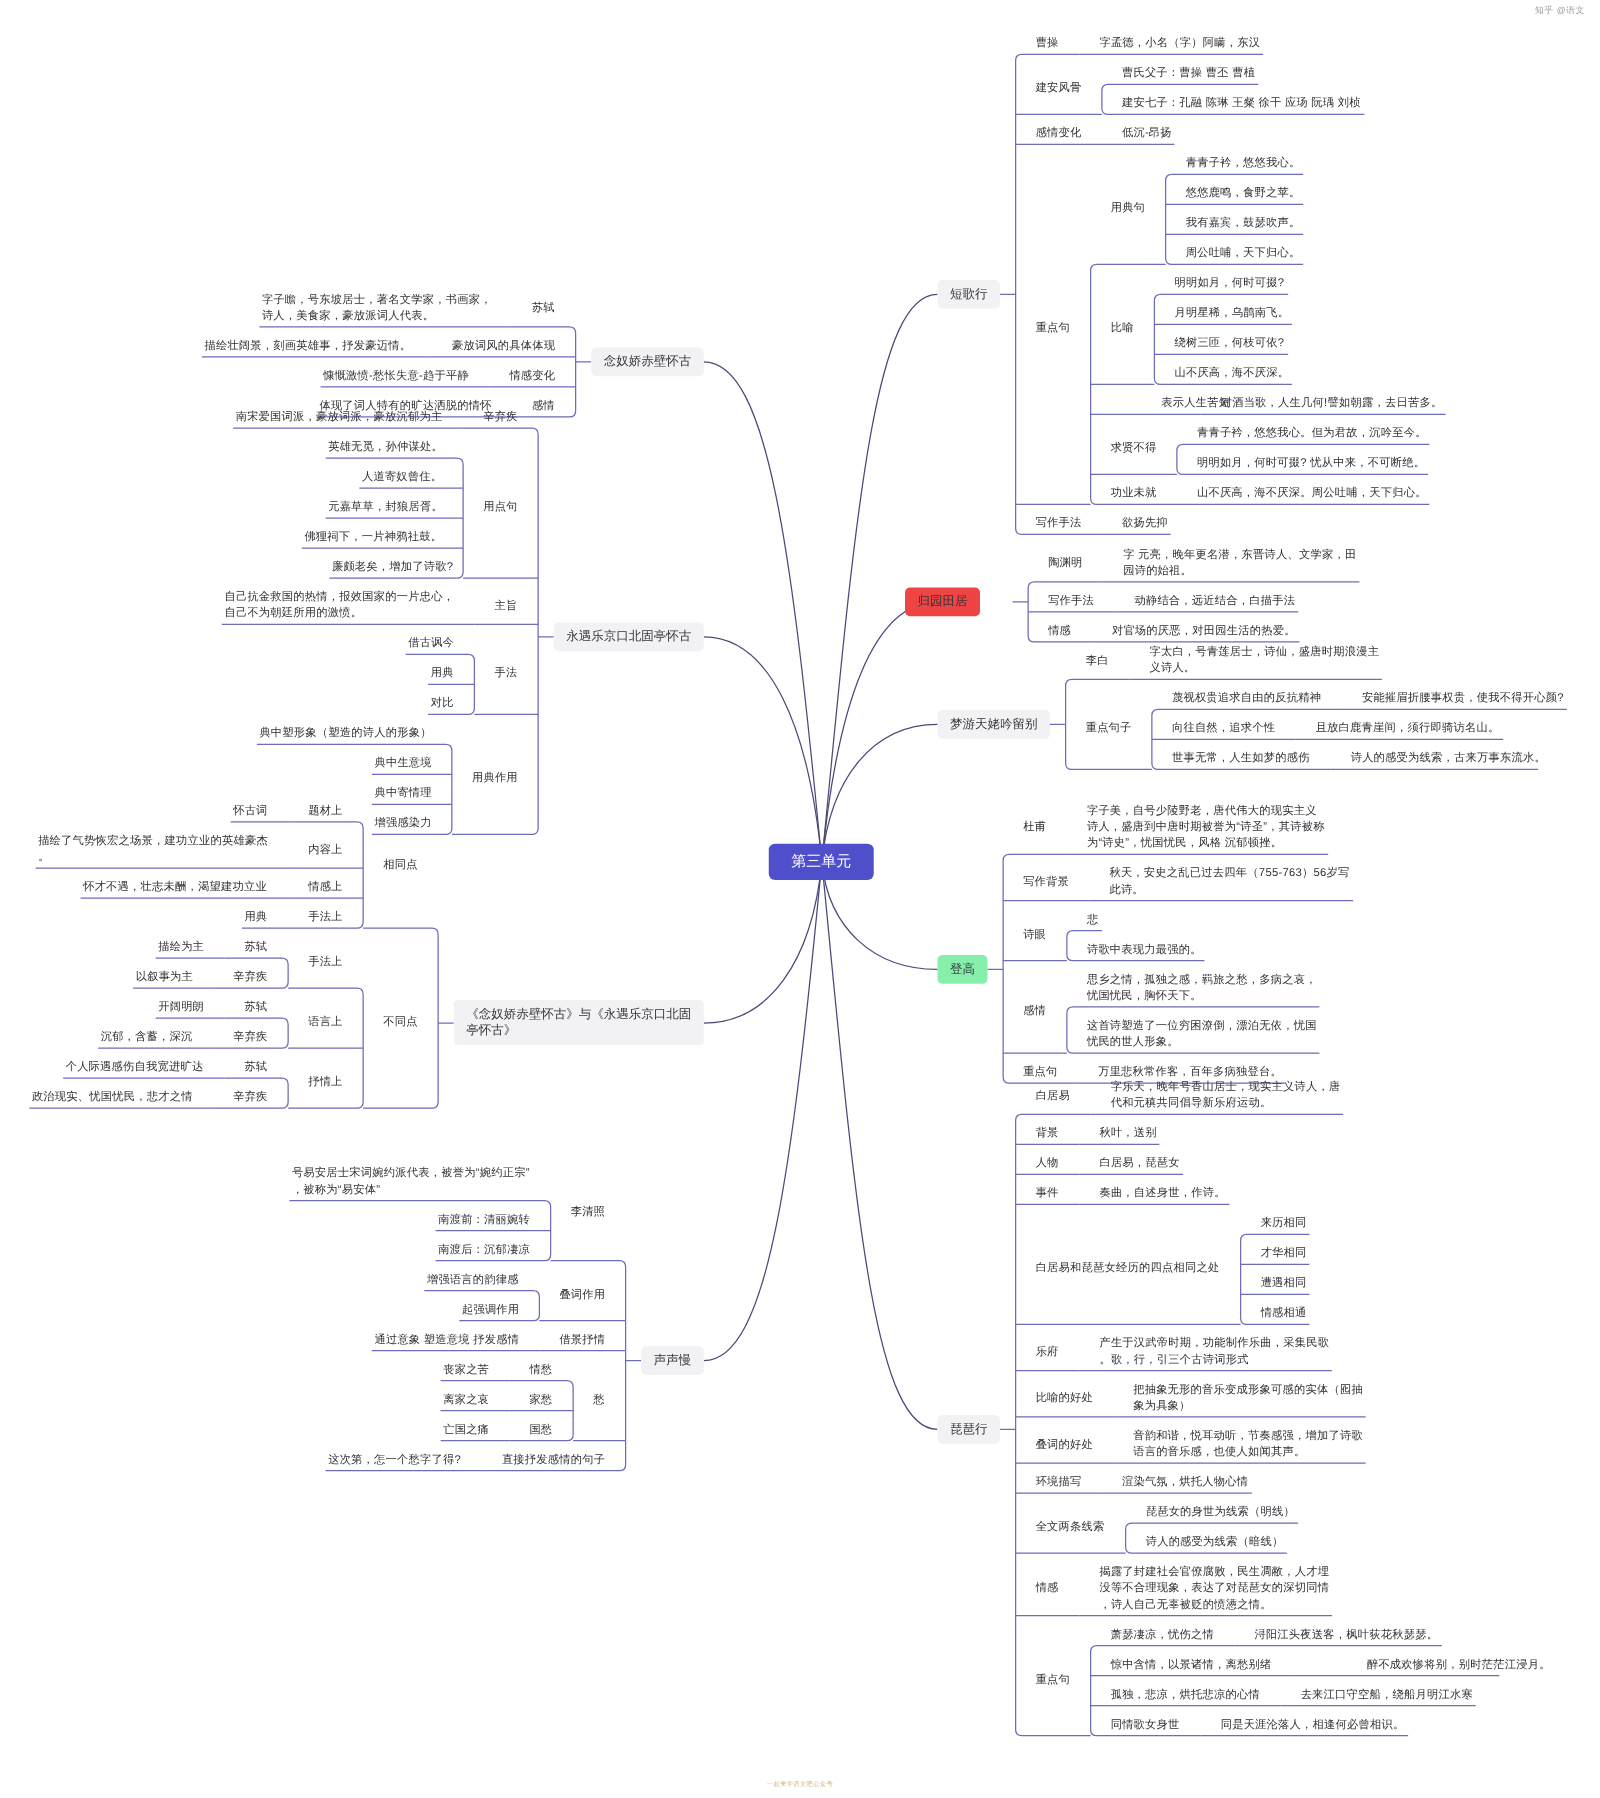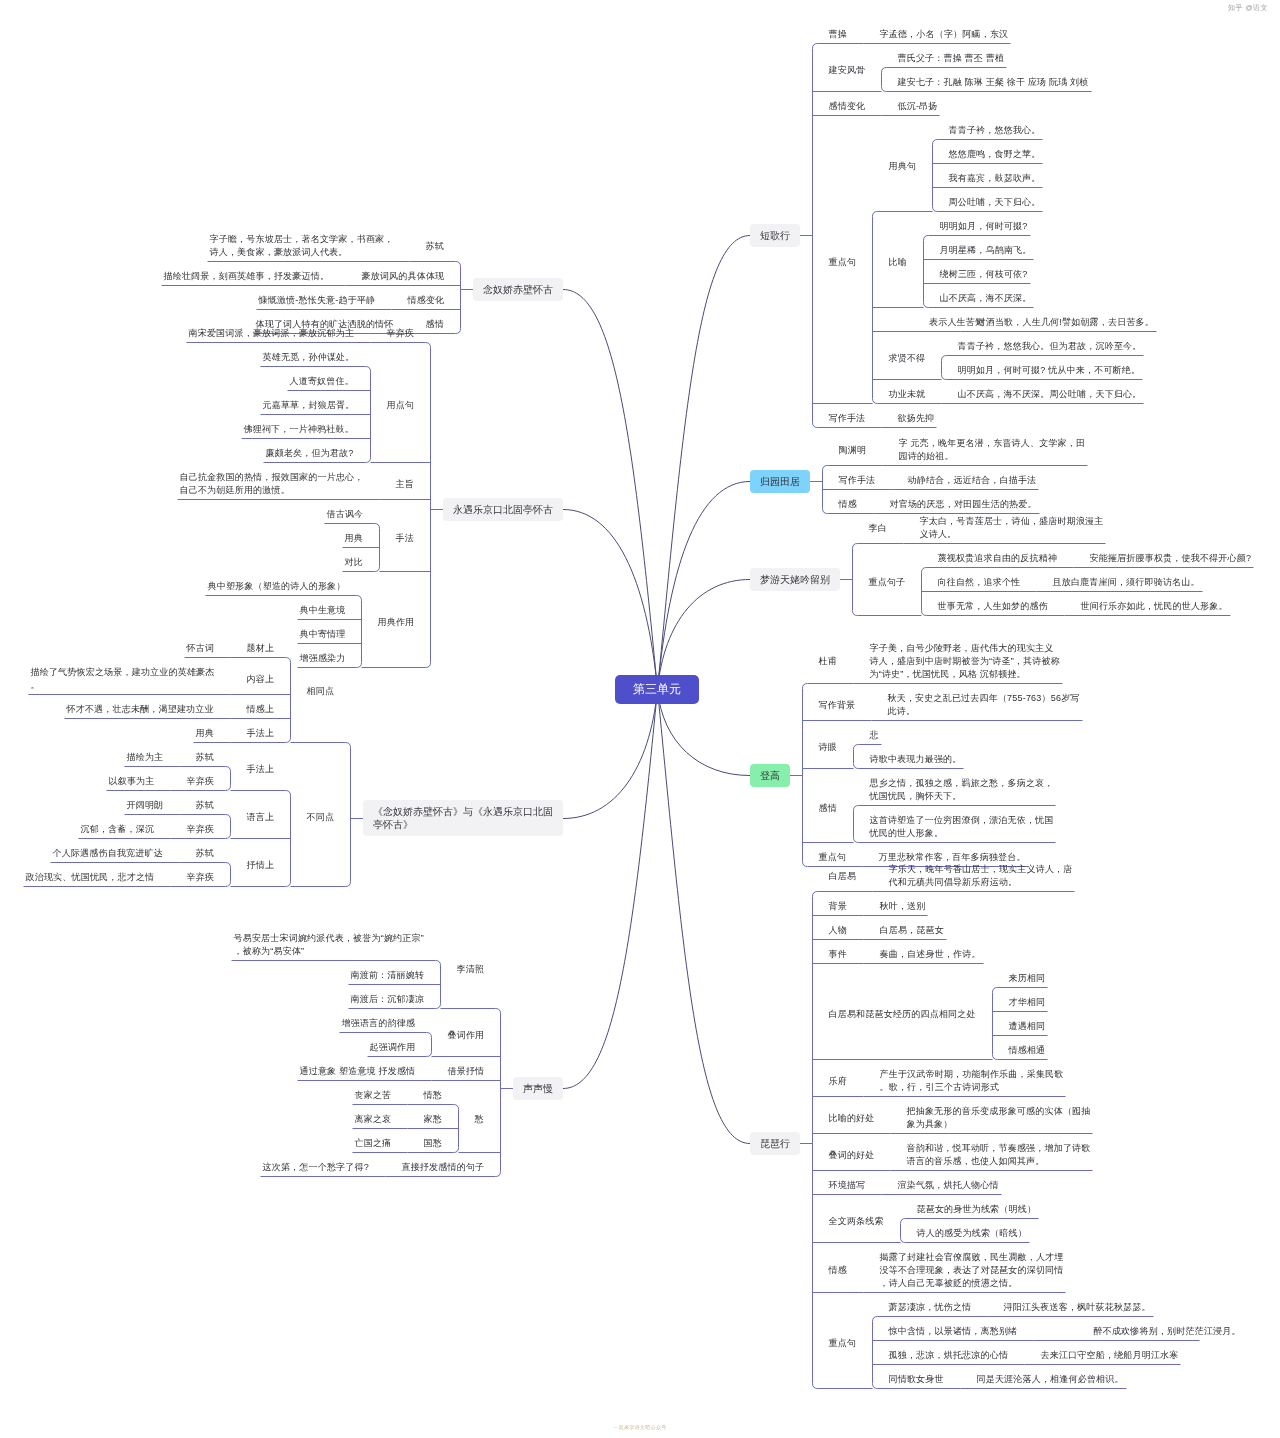--- a/index.html
+++ b/index.html
@@ -193,39 +193,39 @@
       <div class="nd" style="left: 939.5px; top: 292px; text-align: left;">山不厌高，海不厌深。</div>
       <div class="nd" style="left: 929px; top: 316px; text-align: left;">表示人生苦短</div>
       <div class="nd" style="left: 976.5px; top: 316px; text-align: center;">对酒当歌，人生几何!譬如朝露，去日苦多。</div>
       <div class="nd" style="left: 888.5px; top: 352px; text-align: left;">求贤不得</div>
       <div class="nd" style="left: 957.5px; top: 340px; text-align: left;">青青子衿，悠悠我心。但为君故，沉吟至今。</div>
       <div class="nd" style="left: 957.5px; top: 364px; text-align: left;">明明如月，何时可掇? 忧从中来，不可断绝。</div>
       <div class="nd" style="left: 888.5px; top: 388px; text-align: left;">功业未就</div>
       <div class="nd" style="left: 957.5px; top: 388px; text-align: left;">山不厌高，海不厌深。周公吐哺，天下归心。</div>
       <div class="nd" style="left: 828.5px; top: 412px; text-align: left;">写作手法</div>
       <div class="nd" style="left: 897.5px; top: 412px; text-align: left;">欲扬先抑</div>
-      <div class="br-node" style="background: #7dd3fc; top: 470px; left: 750px;">归园田居</div>
+      <div class="br-node" style="background: #ef4444; top: 470px; left: 724px;">归园田居</div>
       <div class="nd" style="left: 838.5px; top: 444px; text-align: left;">陶渊明</div>
       <div class="nd" style="left: 898.5px; top: 437px; text-align: left;">字 元亮，晚年更名潜，东晋诗人、文学家，田
 园诗的始祖。</div>
       <div class="nd" style="left: 838.5px; top: 474px; text-align: left;">写作手法</div>
       <div class="nd" style="left: 907.5px; top: 474px; text-align: left;">动静结合，远近结合，白描手法</div>
       <div class="nd" style="left: 838.5px; top: 498px; text-align: left;">情感</div>
       <div class="nd" style="left: 889.5px; top: 498px; text-align: left;">对官场的厌恶，对田园生活的热爱。</div>
       <div class="br-node" style="background: rgb(242, 242, 244); top: 568px; left: 750px;">梦游天姥吟留别</div>
       <div class="nd" style="left: 868.5px; top: 522px; text-align: left;">李白</div>
       <div class="nd" style="left: 919.5px; top: 515px; text-align: left;">字太白，号青莲居士，诗仙，盛唐时期浪漫主
 义诗人。</div>
       <div class="nd" style="left: 868.5px; top: 576px; text-align: left;">重点句子</div>
       <div class="nd" style="left: 937.5px; top: 552px; text-align: left;">蔑视权贵追求自由的反抗精神</div>
       <div class="nd" style="left: 1089.5px; top: 552px; text-align: left;">安能摧眉折腰事权贵，使我不得开心颜?</div>
       <div class="nd" style="left: 937.5px; top: 576px; text-align: left;">向往自然，追求个性</div>
       <div class="nd" style="left: 1052.5px; top: 576px; text-align: left;">且放白鹿青崖间，须行即骑访名山。</div>
       <div class="nd" style="left: 937.5px; top: 600px; text-align: left;">世事无常，人生如梦的感伤</div>
-      <div class="nd" style="left: 1080.5px; top: 600px; text-align: left;">世间行乐亦如此，忧民的世人形象。</div>
+      <div class="nd" style="left: 1080.5px; top: 600px; text-align: left;">诗人的感受为线索，古来万事东流水。</div>
       <div class="br-node" style="background: #86efac; top: 764px; left: 750px;">登高</div>
       <div class="nd" style="left: 818.5px; top: 655px; text-align: left;">杜甫</div>
       <div class="nd" style="left: 869.5px; top: 642px; text-align: left;">字子美，自号少陵野老，唐代伟大的现实主义
 诗人，盛唐到中唐时期被誉为“诗圣”，其诗被称
 为“诗史”，忧国忧民，风格 沉郁顿挫。</div>
       <div class="nd" style="left: 818.5px; top: 699px; text-align: left;">写作背景</div>
       <div class="nd" style="left: 887.5px; top: 692px; text-align: left;">秋天，安史之乱已过去四年（755-763）56岁写
 此诗。</div>
       <div class="nd" style="left: 818.5px; top: 741px; text-align: left;">诗眼</div>
       <div class="nd" style="left: 869.5px; top: 729px; text-align: left;">悲</div>
@@ -290,21 +290,21 @@
       <div class="nd" style="left: 425.5px; top: 318px; text-align: left;">感情</div>
       <div class="nd" style="left: 255.5px; top: 318px; text-align: left;">体现了词人特有的旷达洒脱的情怀</div>
       <div class="br-node" style="background: rgb(242, 242, 244); top: 498px; left: 443px;">永遇乐京口北固亭怀古</div>
       <div class="nd" style="left: 386.5px; top: 327px; text-align: left;">辛弃疾</div>
       <div class="nd" style="left: 188.5px; top: 327px; text-align: left;">南宋爱国词派，豪放词派，豪放沉郁为主</div>
       <div class="nd" style="left: 386.5px; top: 399px; text-align: left;">用点句</div>
       <div class="nd" style="left: 262.5px; top: 351px; text-align: left;">英雄无觅，孙仲谋处。</div>
       <div class="nd" style="left: 289.5px; top: 375px; text-align: left;">人道寄奴曾住。</div>
       <div class="nd" style="left: 262.5px; top: 399px; text-align: left;">元嘉草草，封狼居胥。</div>
       <div class="nd" style="left: 243.5px; top: 423px; text-align: left;">佛狸祠下，一片神鸦社鼓。</div>
-      <div class="nd" style="left: 265.5px; top: 447px; text-align: left;">廉颇老矣，但为君故?</div>
+      <div class="nd" style="left: 265.5px; top: 447px; text-align: left;">廉颇老矣，增加了诗歌?</div>
       <div class="nd" style="left: 395.5px; top: 478px; text-align: left;">主旨</div>
       <div class="nd" style="left: 179.5px; top: 471px; text-align: left;">自己抗金救国的热情，报效国家的一片忠心，
 自己不为朝廷所用的激愤。</div>
       <div class="nd" style="left: 395.5px; top: 532px; text-align: left;">手法</div>
       <div class="nd" style="left: 326.5px; top: 508px; text-align: left;">借古讽今</div>
       <div class="nd" style="left: 344.5px; top: 532px; text-align: left;">用典</div>
       <div class="nd" style="left: 344.5px; top: 556px; text-align: left;">对比</div>
       <div class="nd" style="left: 377.5px; top: 616px; text-align: left;">用典作用</div>
       <div class="nd" style="left: 207.5px; top: 580px; text-align: left;">典中塑形象（塑造的诗人的形象）</div>
       <div class="nd" style="left: 299.5px; top: 604px; text-align: left;">典中生意境</div>

